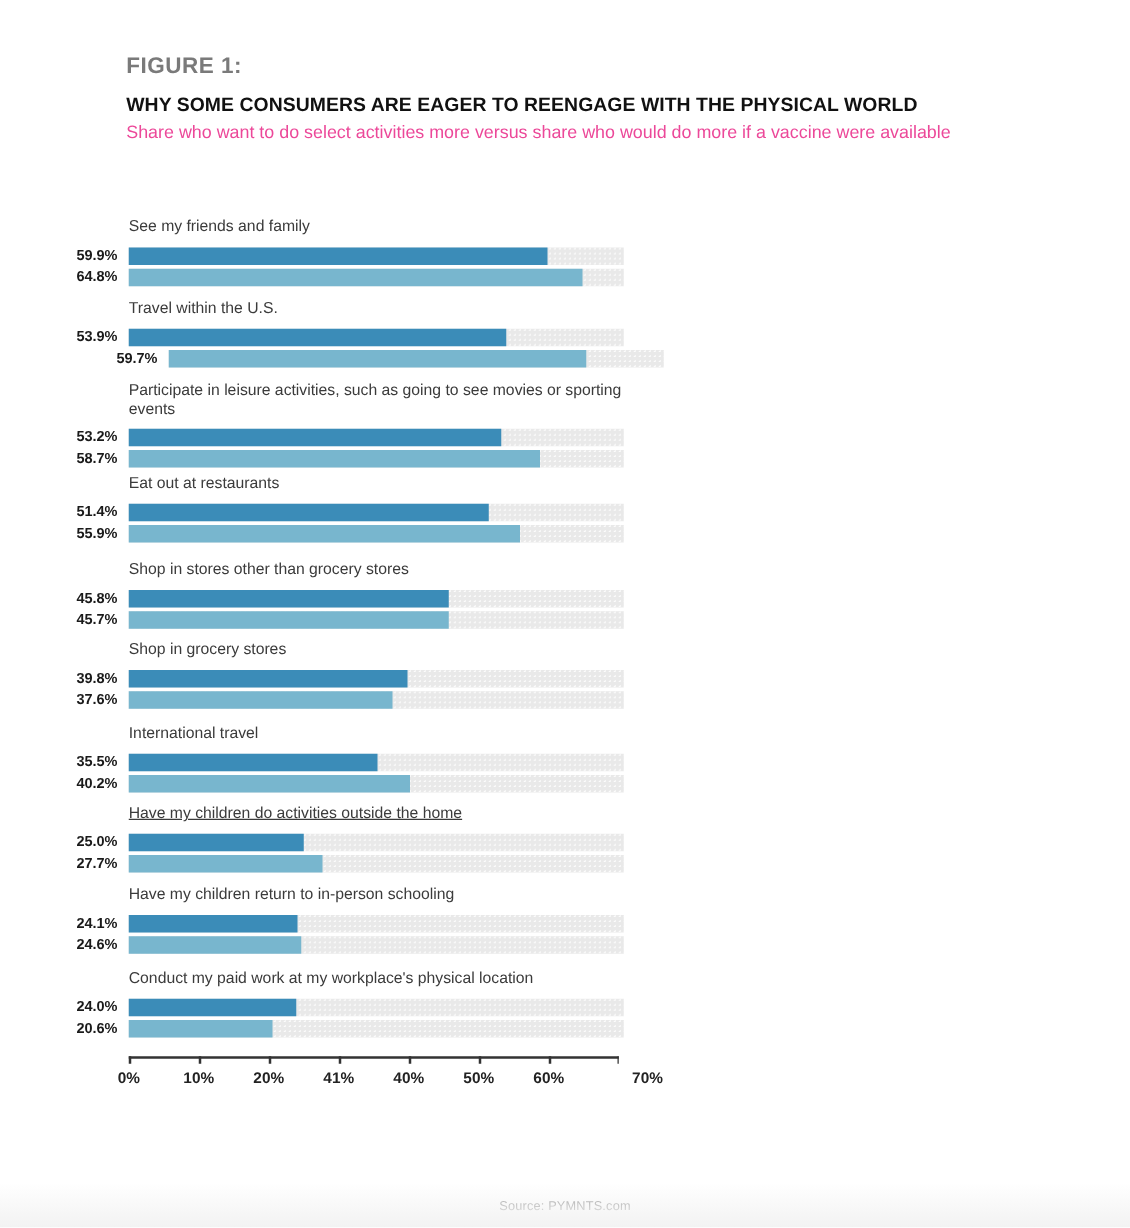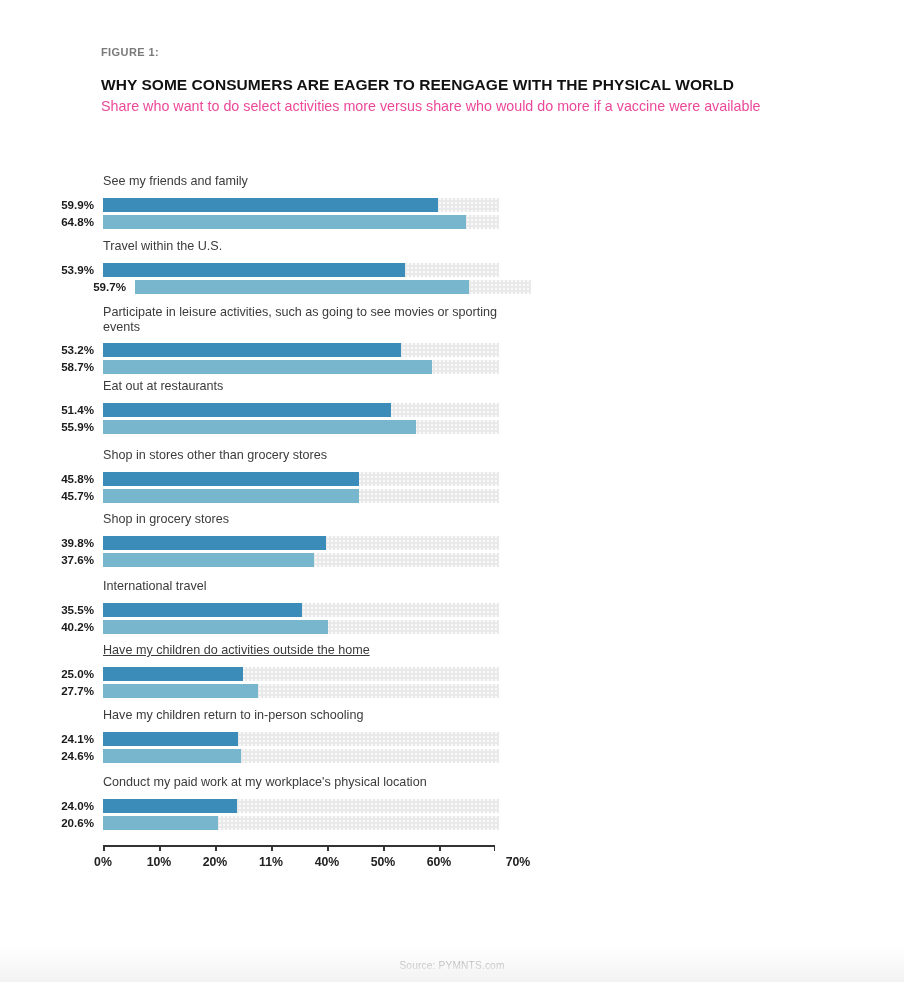--- a/index.html
+++ b/index.html
@@ -25,21 +25,21 @@
   }
 
   
   .header {
     position: absolute;
     left: 101px;
     top: 44px;
     width: 780px;
   }
   .figure-label {
-    font-size: 11px;
+    font-size: 18px;
     font-weight: bold;
     letter-spacing: 0.4px;
     color: #7a7a7a;
     line-height: 16px;
   }
   .chart-title {
     margin-top: 15px;
     font-size: 15.5px;
     font-weight: bold;
     letter-spacing: 0.05px;
@@ -355,21 +355,21 @@
 
   <div class="axis" id="axis">
     <div class="axis-line"></div>
   <div class="axis-tick" style="left: 103px;"></div>
       <div class="axis-tick-label" style="left: 103px;">0%</div>
       <div class="axis-tick" style="left: 159px;"></div>
       <div class="axis-tick-label" style="left: 159px;">10%</div>
       <div class="axis-tick" style="left: 215px;"></div>
       <div class="axis-tick-label" style="left: 215px;">20%</div>
       <div class="axis-tick" style="left: 271px;"></div>
-      <div class="axis-tick-label" style="left: 271px;">11%</div>
+      <div class="axis-tick-label" style="left: 271px;">41%</div>
       <div class="axis-tick" style="left: 327px;"></div>
       <div class="axis-tick-label" style="left: 327px;">40%</div>
       <div class="axis-tick" style="left: 383px;"></div>
       <div class="axis-tick-label" style="left: 383px;">50%</div>
       <div class="axis-tick" style="left: 439px;"></div>
       <div class="axis-tick-label" style="left: 439px;">60%</div>
       <div class="axis-tick" style="left: 493.5px;"></div>
       <div class="axis-tick-label" style="left: 518px;">70%</div>
     </div>
 

